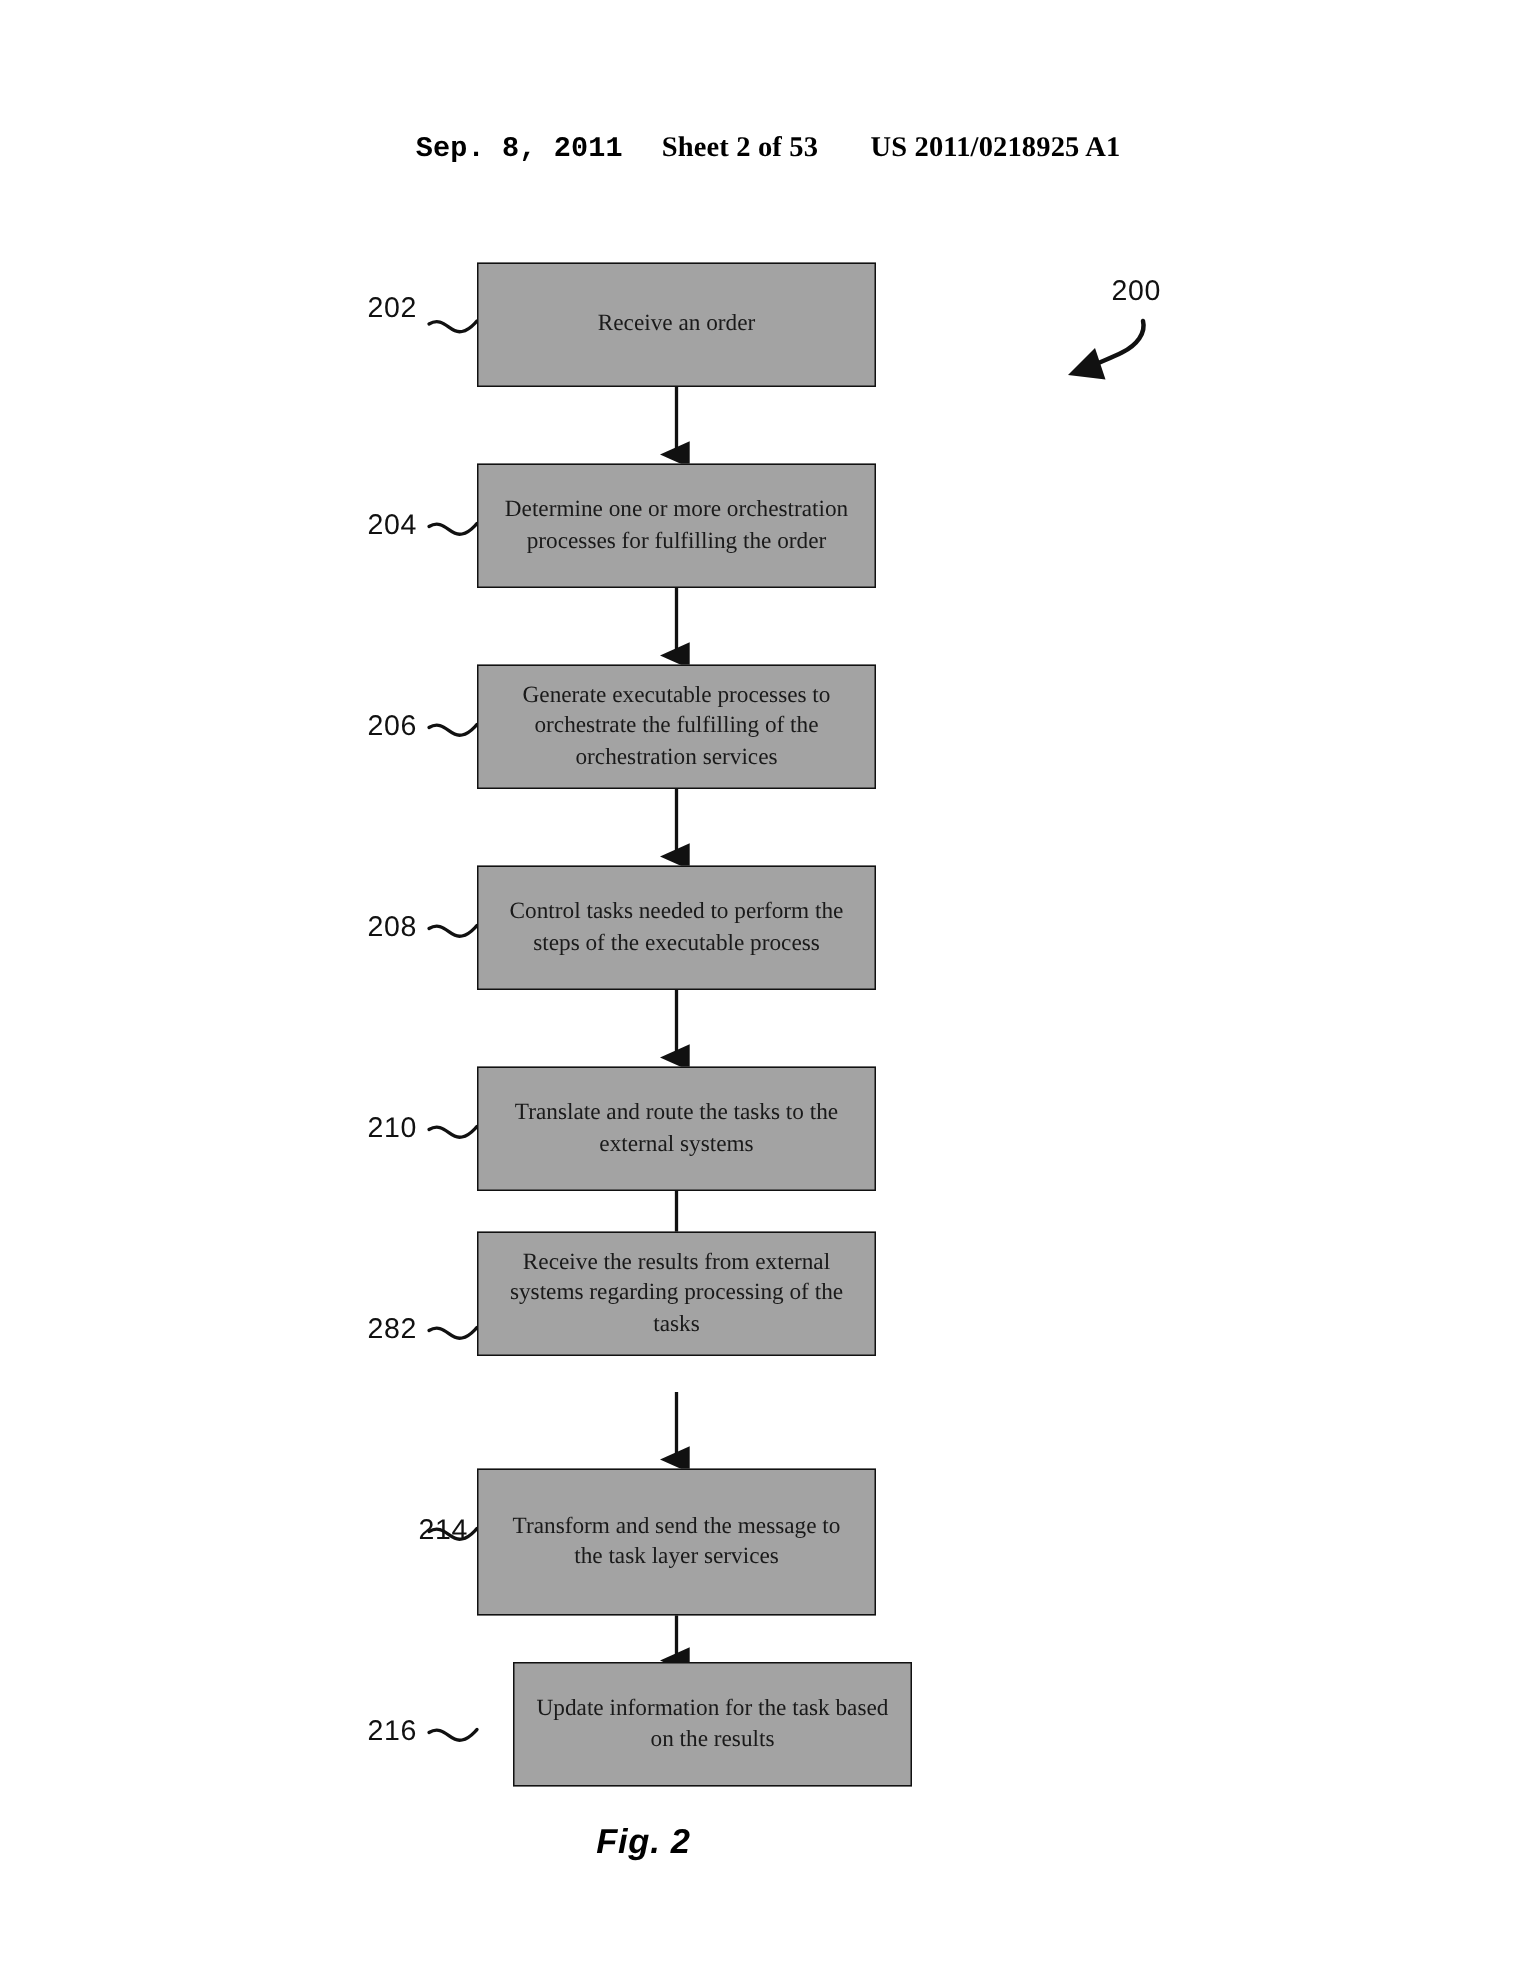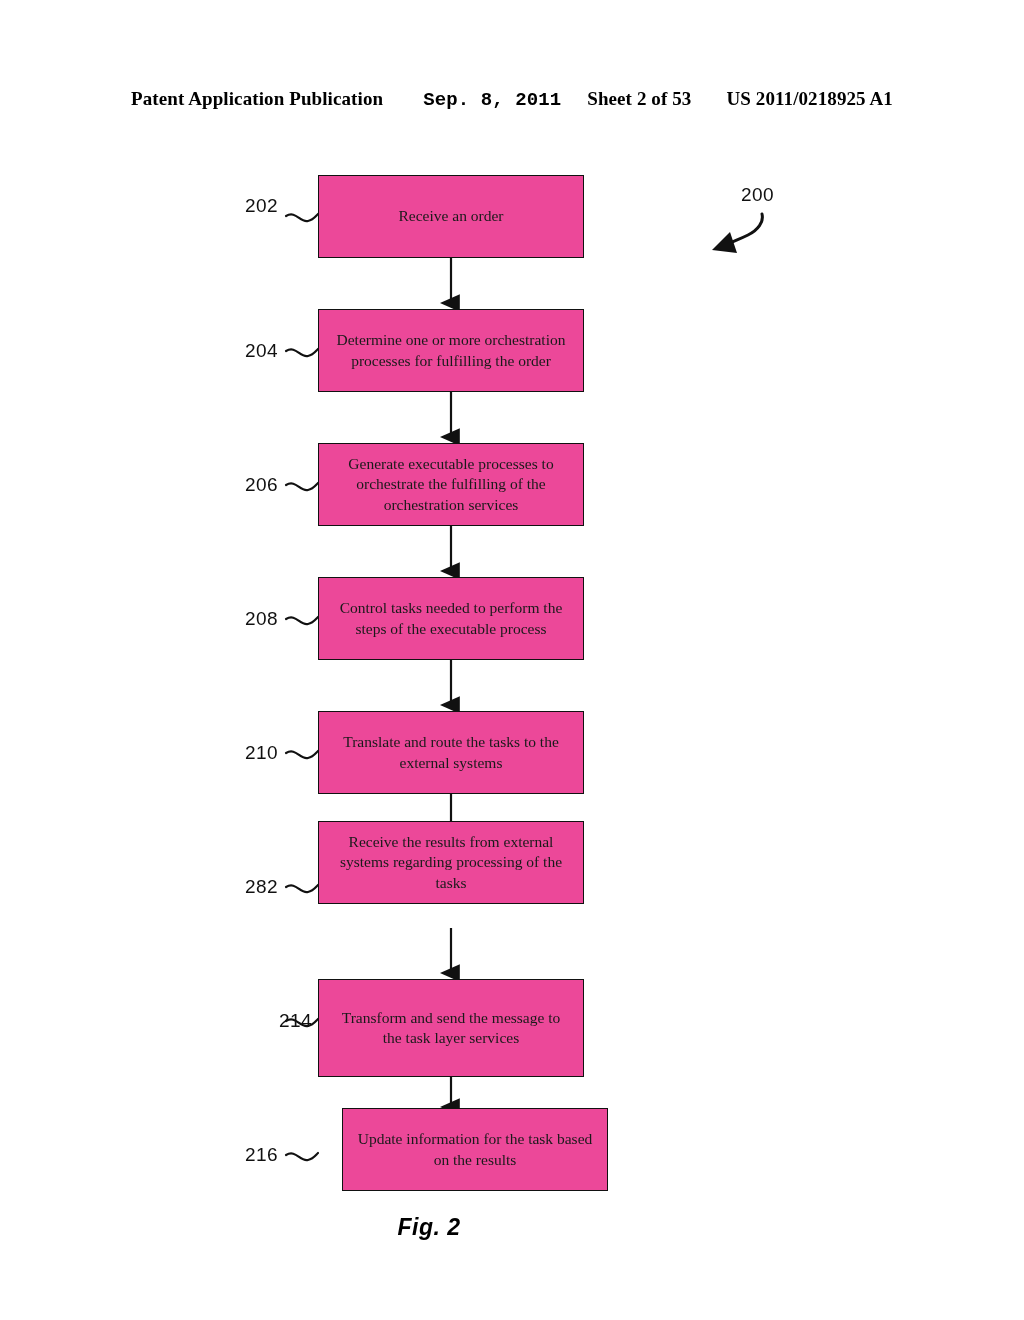--- a/index.html
+++ b/index.html
@@ -53,21 +53,21 @@
     height: 1320px;
   }
 
   
   .flow-box {
     position: absolute;
     left: 318px;
     width: 266px;
     box-sizing: border-box;
     border: 1.6px solid #111111;
-    background: #ec4899;
+    background: #a3a3a3;
     display: flex;
     align-items: center;
     justify-content: center;
     text-align: center;
     padding: 4px 12px;
   }
   .flow-box .box-text {
     font-family: "Liberation Serif", "DejaVu Serif", serif;
     font-size: 15.5px;
     line-height: 1.32;
@@ -112,21 +112,20 @@
   
   #fig-caption .cap-inner {
     display: inline-block;
     transform: translateX(-45px);
   }
 </style>
 </head>
 <body>
 
 <div id="page-header">
-  <span class="hdr-pub">Patent Application Publication</span>
   <span class="hdr-date">Sep. 8, 2011</span>
   <span class="hdr-sheet">Sheet 2 of 53</span>
   <span class="hdr-patno">US 2011/0218925 A1</span>
 </div>
 
 <div id="flowchart">
   <svg viewBox="0 0 1024 1320" xmlns="http://www.w3.org/2000/svg" aria-hidden="true">
     <defs>
       <marker id="arrowhead" markerWidth="10" markerHeight="10" refX="5" refY="5" orient="auto" markerUnits="strokeWidth">
         <path d="M1,1 L9,1 L5,10 Z" fill="#111111"></path>

